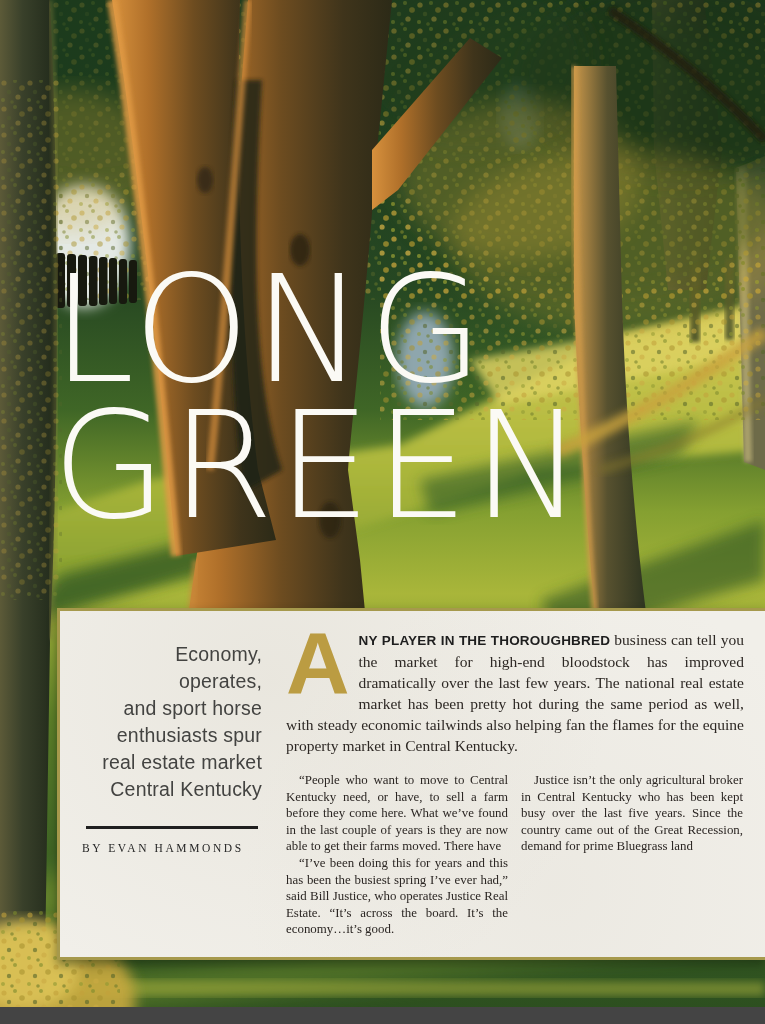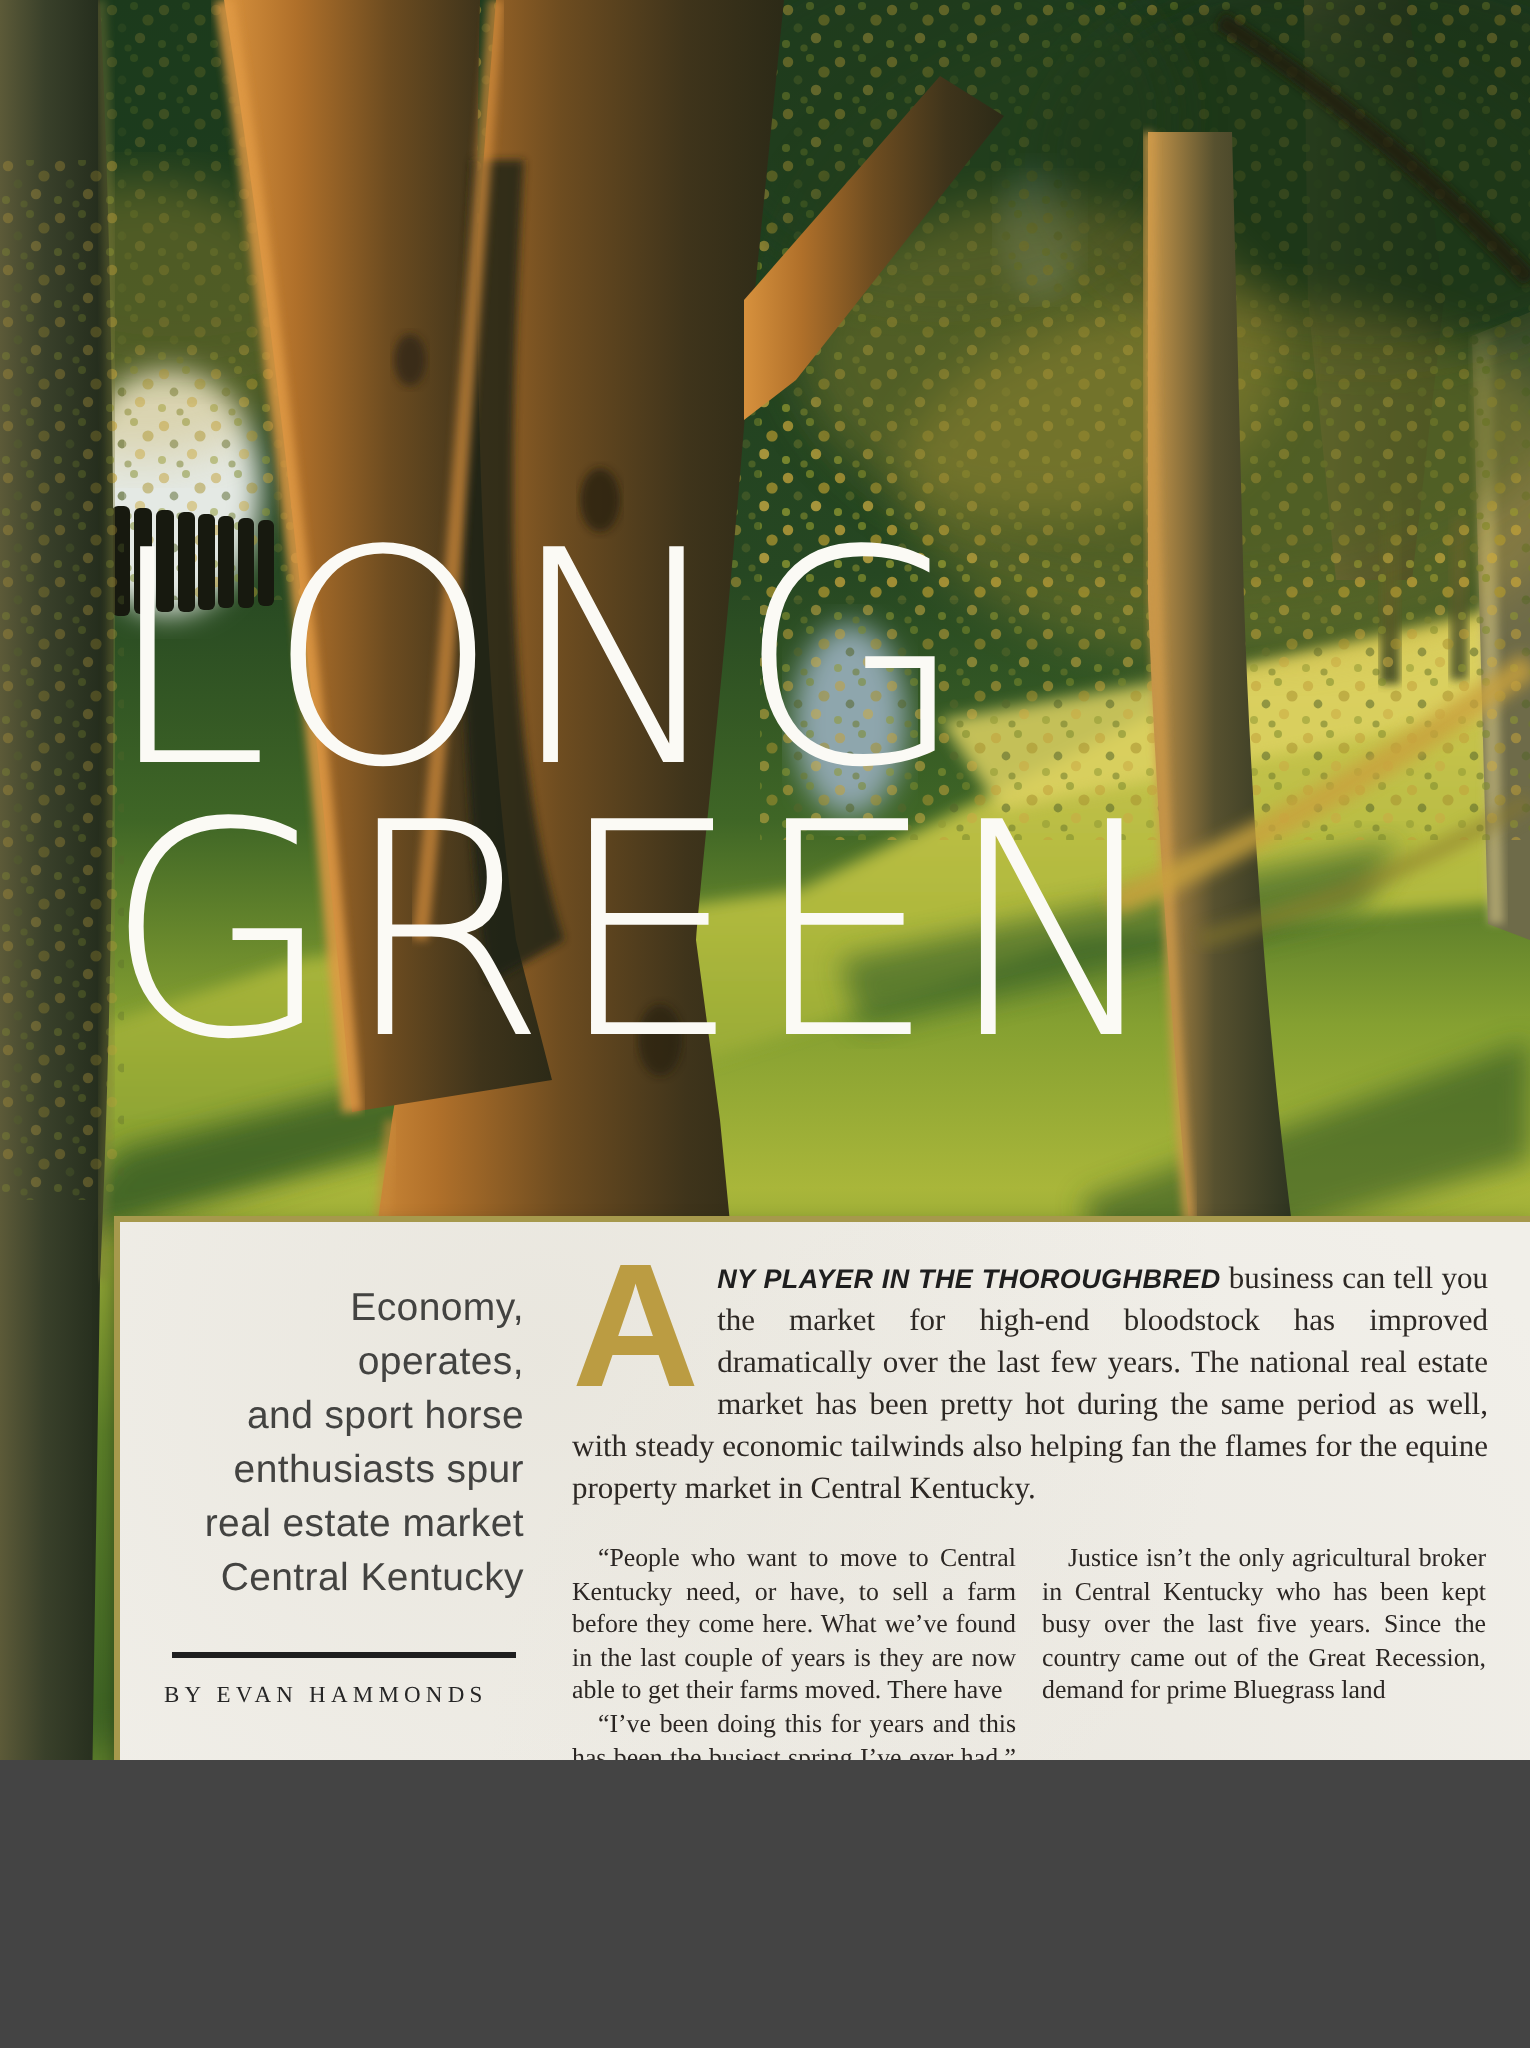--- a/index.html
+++ b/index.html
@@ -1,17 +1,17 @@
 <!DOCTYPE html>
 <html><head>
 <meta charset="utf-8">
 <style>
   html,body{margin:0;padding:0;background:#444;}
   .page{
-    position:relative;width:765px;height:880px;overflow:hidden;
+    position:relative;width:765px;height:1007px;overflow:hidden;
     background:#a21caf;
     font-family:"Liberation Serif",serif;
   }
   .photo{position:absolute;left:0;top:0;width:765px;height:1024px;display:block;}
   
   .title{
     position:absolute;left:52px;top:262px;z-index:3;
     font-family:"DejaVu Sans","Liberation Sans",sans-serif;
     font-weight:200;font-size:148px;line-height:136px;
     letter-spacing:4px;color:#fbfaf5;white-space:nowrap;
@@ -41,21 +41,21 @@
   .intro{
     font-family:"Liberation Serif",serif;font-size:15.5px;line-height:21px;
     text-align:justify;color:#2d2824;
   }
   .dropcap{
     float:left;font-family:"Liberation Sans",sans-serif;font-weight:bold;
     font-size:88px;line-height:62px;color:#bb9c42;margin:3px 9px 0 0;
   }
   .leadin{
     font-family:"Liberation Sans",sans-serif;font-weight:bold;font-size:13.5px;
-    color:#1e1e1e;letter-spacing:.2px;font-style:italic;
+    color:#1e1e1e;letter-spacing:.2px;
   }
   .cols{display:flex;gap:13px;margin-top:16px;}
   .col{
     width:222px;font-family:"Liberation Serif",serif;font-size:12.9px;
     line-height:16.6px;text-align:justify;color:#2b2623;
   }
   .col p{margin:0;}
   .col p.indent{text-indent:13px;}
 </style>
 </head>

